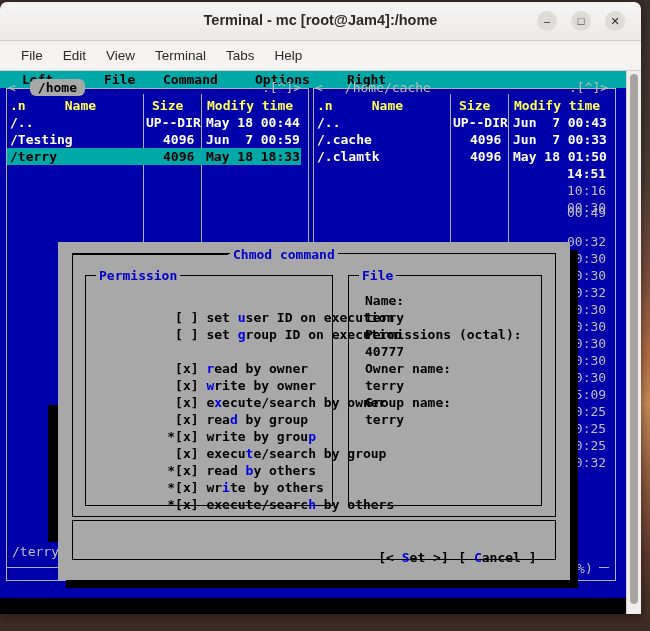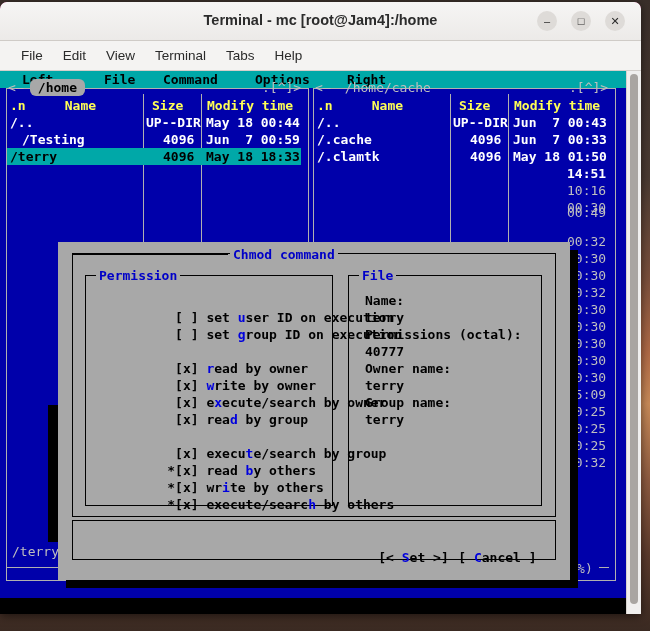--- a/index.html
+++ b/index.html
@@ -219,21 +219,21 @@
         <div class="pl hdr" style="left:10px; top:9px;">.n     Name</div>
         <div class="pl hdr" style="left:152px; top:9px;">Size</div>
         <div class="pl hdr" style="left:207px; top:9px;">Modify time</div>
         <div class="vsep" style="left:143px; top:6px; height:155px;"></div>
         <div class="vsep" style="left:201px; top:6px; height:155px;"></div>
 
         <div class="pl wht" style="left:10px; top:26px;">/..</div>
         <div class="pl wht" style="left:146px; top:26px;">UP--DIR</div>
         <div class="pl wht" style="left:206px; top:26px;">May 18 00:44</div>
 
-        <div class="pl wht" style="left:22px; top:43px;">/Testing</div>
+        <div class="pl wht" style="left:10px; top:43px;">/Testing</div>
         <div class="pl wht" style="left:163px; top:43px;">4096</div>
         <div class="pl wht" style="left:206px; top:43px;">Jun  7 00:59</div>
 
         <div style="position:absolute; left:7px; top:60px; width:294px; height:17px; background:#00a8a8;"></div>
         <div class="pl sel" style="left:10px; top:60px;">/terry</div>
         <div class="pl sel" style="left:163px; top:60px;">4096</div>
         <div class="pl sel" style="left:206px; top:60px;">May 18 18:33</div>
 
         <div class="pl gry" style="left:12px; top:455px;">/terry</div>
         <div class="pl gry" style="left:184px; top:472px;">73G/81G (89%)</div>
@@ -313,20 +313,23 @@
         </div>
         <div class="opt" style="left:31px; top:118px;">
           <span> </span><span>[x]</span> <span></span><span class="hk">w</span><span>rite by owner</span>
         </div>
         <div class="opt" style="left:31px; top:135px;">
           <span> </span><span>[x]</span> <span>e</span><span class="hk">x</span><span>ecute/search by owner</span>
         </div>
         <div class="opt" style="left:31px; top:152px;">
           <span> </span><span>[x]</span> <span>rea</span><span class="hk">d</span><span> by group</span>
         </div>
+        <div class="opt" style="left:31px; top:169px;">
+          <span>*</span><span>[x]</span> <span>write by grou</span><span class="hk">p</span><span></span>
+        </div>
         <div class="opt" style="left:31px; top:186px;text-align:right;">
           <span> </span><span>[x]</span> <span>execu</span><span class="hk">t</span><span>e/search by group</span>
         </div>
         <div class="opt" style="left:31px; top:203px;">
           <span>*</span><span>[x]</span> <span>read </span><span class="hk">b</span><span>y others</span>
         </div>
         <div class="opt" style="left:31px; top:237px;">
           <span>*</span><span class="active"><span>[x]</span> <span>execute/searc</span><span class="hk">h</span><span> by others</span></span>
         </div>
 

